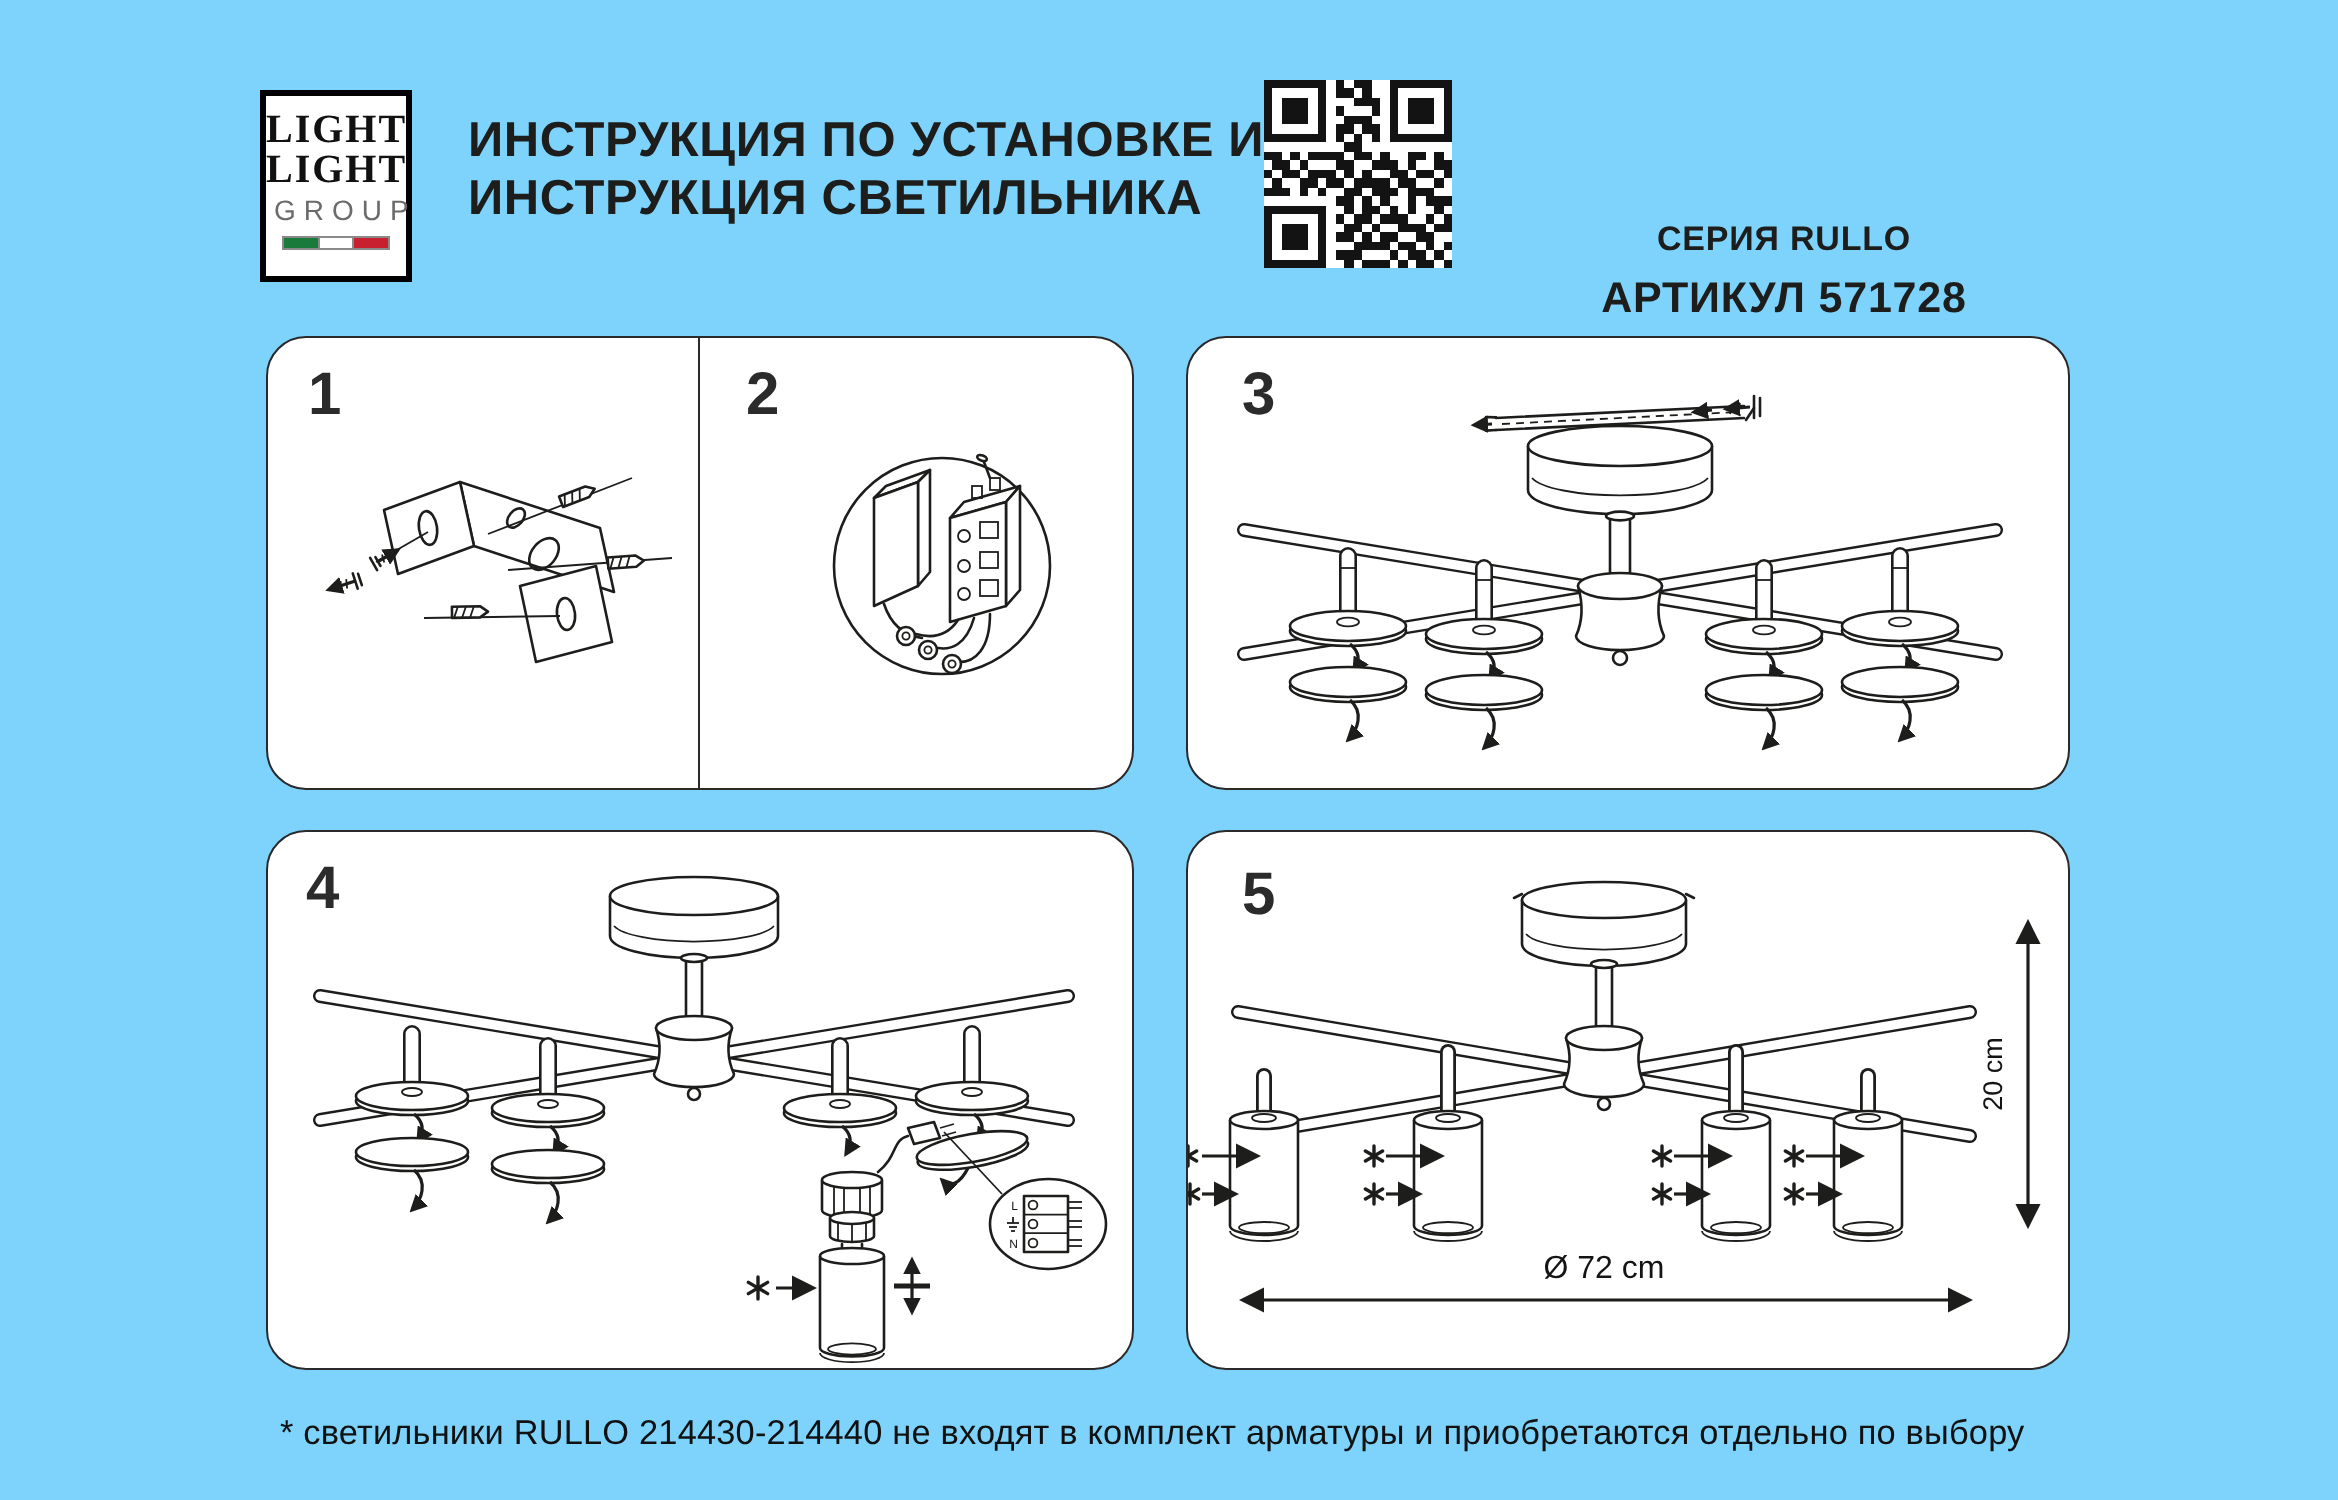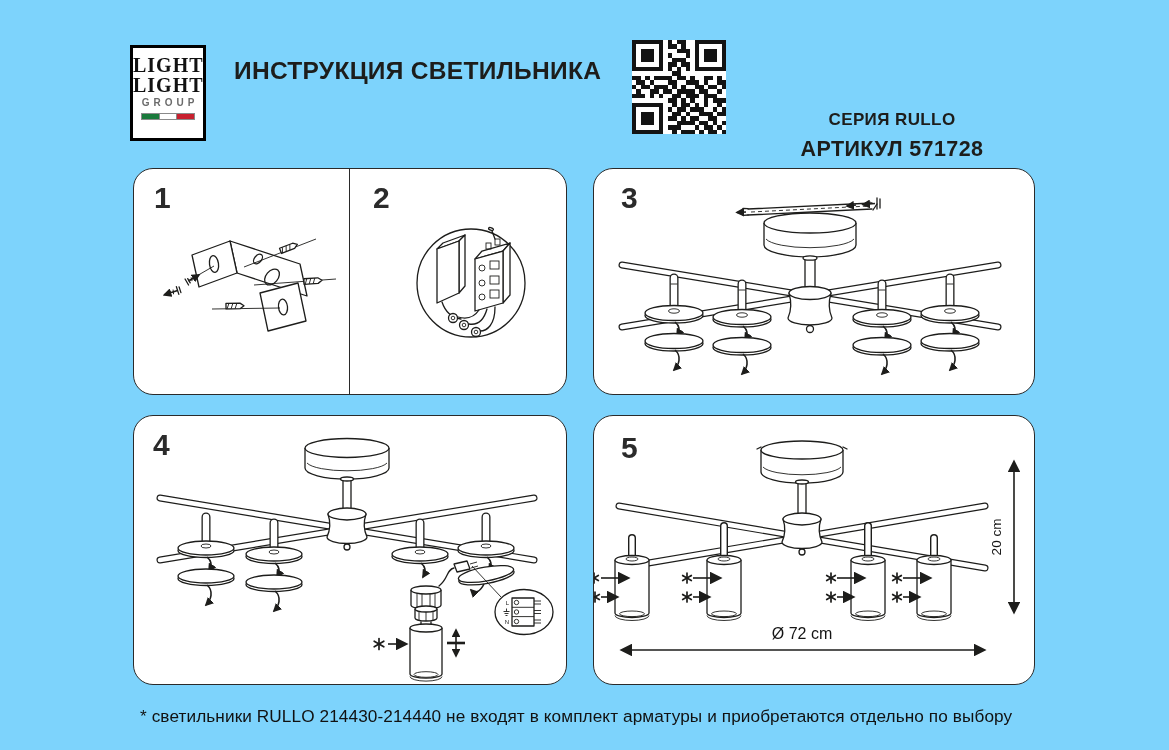--- a/index.html
+++ b/index.html
@@ -4,21 +4,21 @@
 <style>
   html,body{margin:0;padding:0;background:#fff;}
   .page{position:relative;width:1169px;height:750px;background:#7dd3fc;overflow:hidden;
         font-family:"Liberation Sans",sans-serif;color:#1d1d1b;}
 
   
   .logo{position:absolute;left:130px;top:45px;width:70px;height:83px;border:3px solid #000;
         background:#fff;text-align:center;padding-top:7px;}
   .logo-word{font-family:"Liberation Serif",serif;font-size:20px;font-weight:700;line-height:20px;
              letter-spacing:1px;color:#111;}
-  .logo-group{font-size:10px;letter-spacing:4px;color:#6b6b6b;margin-top:2px;text-indent:4px;font-weight:bold;}
+  .logo-group{font-size:14px;letter-spacing:4px;color:#6b6b6b;margin-top:2px;text-indent:4px;}
   .logo-flag{display:flex;width:54px;height:7px;margin:5px auto 0 auto;}
   .logo-flag span{flex:1;border:1px solid #8a8a8a;border-left-width:0;}
   .logo-flag span:first-child{border-left-width:1px;}
 
   .title{position:absolute;left:234px;top:56px;font-size:24.5px;font-weight:700;line-height:29px;
          letter-spacing:.3px;color:#1d1d1b;}
 
   #qr{position:absolute;left:632px;top:40px;width:94px;height:94px;background:#fff;display:grid;}
   .qd{background:#131313;}
 
@@ -75,20 +75,21 @@
     <div class="logo-word">LIGHT</div>
     <div class="logo-group">GROUP</div>
     <div class="logo-flag">
         <span style="background: rgb(26, 122, 60);"></span>
         <span style="background: rgb(255, 255, 255);"></span>
         <span style="background: rgb(200, 32, 47);"></span>
       </div>
   </div>
 
   <div class="title">
+    <div>ИНСТРУКЦИЯ ПО УСТАНОВКЕ И</div>
     <div>ИНСТРУКЦИЯ СВЕТИЛЬНИКА</div>
   </div>
 
   <div id="qr" style="grid-template-columns: repeat(21, 1fr);">
       <div class="qd"></div>
       <div class="qd"></div>
       <div class="qd"></div>
       <div class="qd"></div>
       <div class="qd"></div>
       <div class="qd"></div>

